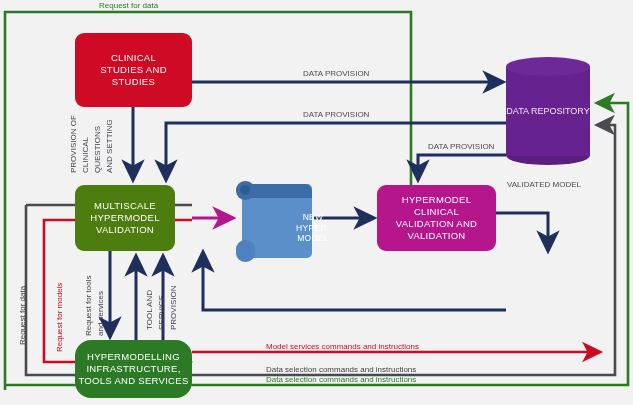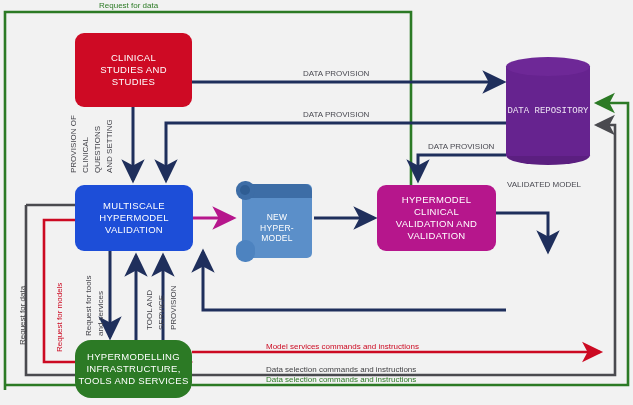--- a/index.html
+++ b/index.html
@@ -8,50 +8,50 @@
   #stage{position:relative;width:633px;height:405px;background:#f2f2f2;}
   #svg{position:absolute;left:0;top:0;width:633px;height:405px;}
 
   .node{position:absolute;box-sizing:border-box;display:flex;align-items:center;
         justify-content:center;text-align:center;color:#fff;letter-spacing:.3px;}
   .node span{display:block;line-height:1.28;}
 
   
   .box{border-radius:9px;}
   #n-clinical{left:75px;top:33px;width:117px;height:74px;background:#ce0a24;font-size:9.5px;}
-  #n-multiscale{left:75px;top:185px;width:118px;height:66px;background:#1d4ed8;font-size:9.5px;justify-content:center;}
+  #n-multiscale{left:75px;top:185px;width:100px;height:66px;background:#4d7c0f;font-size:9.5px;justify-content:center;}
   #n-adapt{left:377px;top:185px;width:119px;height:66px;background:#b6168c;font-size:9.5px;}
   #n-infra{left:75px;top:340px;width:117px;height:58px;background:#2c7a25;font-size:9.5px;border-radius:16px;}
 
   
   #n-newhm{left:236px;top:178px;width:76px;height:86px;}
   #n-newhm .scroll-body{position:absolute;left:6px;top:6px;width:70px;height:74px;
         background:#5b8fc9;border-radius:5px;}
   #n-newhm .scroll-top{position:absolute;left:6px;top:6px;width:70px;height:14px;
         background:#3d6da6;border-radius:5px 7px 0 0;}
   #n-newhm .roll-tl{position:absolute;left:0px;top:3px;width:19px;height:19px;
         background:#3d6da6;border-radius:9px;}
   #n-newhm .roll-tl-i{position:absolute;left:4px;top:7px;width:10px;height:10px;
         background:#2f5d93;border-radius:6px;}
   #n-newhm .roll-bl{position:absolute;left:0px;top:62px;width:19px;height:22px;
         background:#4d83c0;border-radius:9px;}
   #n-newhm .scroll-label{position:absolute;left:6px;top:20px;width:70px;height:60px;
-        display:flex;align-items:center;justify-content:center;color:#fff;font-size:8.5px;}
+        display:flex;align-items:center;justify-content:center;color:#fff;font-size:8.5px;padding-left:36px;}
 
   
   .cyl{position:absolute;}
   .cyl .side{position:absolute;left:0;top:9px;width:100%;height:calc(100% - 18px);
         background:#66238f;}
   .cyl .bot{position:absolute;left:0;bottom:0;width:100%;height:19px;
         background:#5b1f80;border-radius:50%;}
   .cyl .cap{position:absolute;left:0;top:0;width:100%;height:19px;
         background:#6e2897;border-radius:50%;}
   .cyl .lbl{position:absolute;left:0;top:0;width:100%;height:100%;display:flex;
         align-items:center;justify-content:center;color:#efe6f5;font-size:9px;text-align:center;}
-  #n-datarepo{left:506px;top:57px;width:84px;height:108px;font-family:Liberation Mono, monospace;}
+  #n-datarepo{left:506px;top:57px;width:84px;height:108px;}
   #n-modelrepo{left:506px;top:254px;width:84px;height:110px;}
 
   
   .lbl-h{position:absolute;font-size:8px;white-space:nowrap;}
   .lbl-v{position:absolute;font-size:8px;white-space:nowrap;
          transform-origin:0 0;transform:rotate(-90deg);}
   .c-navy{color:#4a4a52;}
   .c-red{color:#cc0a22;}
   .c-green{color:#2c7a25;}
   .c-gray{color:#3f3f42;}

